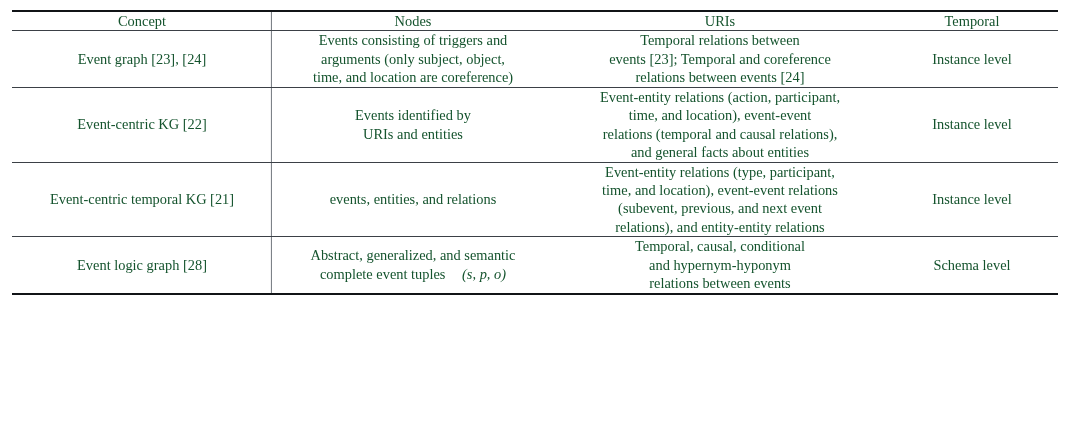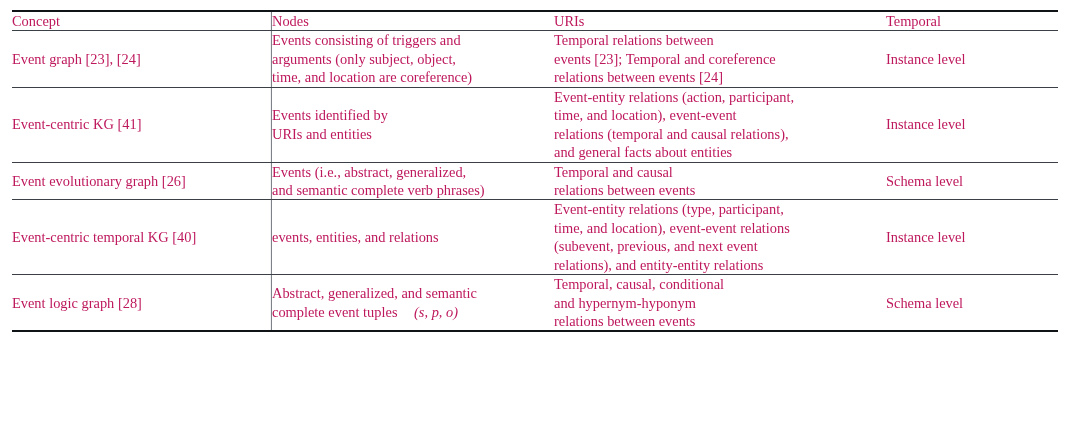--- a/index.html
+++ b/index.html
@@ -30,24 +30,24 @@
     border-collapse: collapse;
     table-layout: fixed;
     font-size: 14.4px;
     line-height: 1.28;
   }
 
   table.cmp td,
   table.cmp th {
     padding: 0;
     margin: 0;
-    text-align: left;
+    text-align: center;
     vertical-align: middle;
     font-weight: normal;
-    color: #be185d;
+    color: #14532d;
   }
 
   
   col.c-concept  { width: 260px; }
   col.c-nodes    { width: 282px; }
   col.c-edges    { width: 332px; }
   col.c-features { width: 172px; }
 
   
   tr.rule-top > td,
@@ -107,41 +107,33 @@
         <td class="body-cell nowrap-line">Events consisting of triggers and
 arguments (only subject, object,
 time, and location are coreference)</td>
         <td class="body-cell nowrap-line">Temporal relations between
 events [23]; Temporal and coreference
 relations between events [24]</td>
         <td class="body-cell">Instance level</td>
       </tr>
 
       <tr class="rule-mid">
-        <td class="body-cell-tall sep-right">Event-centric KG [41]</td>
+        <td class="body-cell-tall sep-right">Event-centric KG [22]</td>
         <td class="body-cell-tall nowrap-line">Events identified by
 URIs and entities</td>
         <td class="body-cell-tall nowrap-line">Event-entity relations (action, participant,
 time, and location), event-event
 relations (temporal and causal relations),
 and general facts about entities</td>
         <td class="body-cell-tall">Instance level</td>
       </tr>
 
-      <tr class="rule-mid">
-        <td class="body-cell sep-right">Event evolutionary graph [26]</td>
-        <td class="body-cell nowrap-line">Events (i.e., abstract, generalized,
-and semantic complete verb phrases)</td>
-        <td class="body-cell nowrap-line">Temporal and causal
-relations between events</td>
-        <td class="body-cell">Schema level</td>
-      </tr>
 
       <tr class="rule-mid">
-        <td class="body-cell-tall sep-right">Event-centric temporal KG [40]</td>
+        <td class="body-cell-tall sep-right">Event-centric temporal KG [21]</td>
         <td class="body-cell-tall nowrap-line">events, entities, and relations</td>
         <td class="body-cell-tall nowrap-line">Event-entity relations (type, participant,
 time, and location), event-event relations
 (subevent, previous, and next event
 relations), and entity-entity relations</td>
         <td class="body-cell-tall">Instance level</td>
       </tr>
 
       <tr class="rule-mid rule-bottom">
         <td class="body-cell sep-right">Event logic graph [28]</td>

